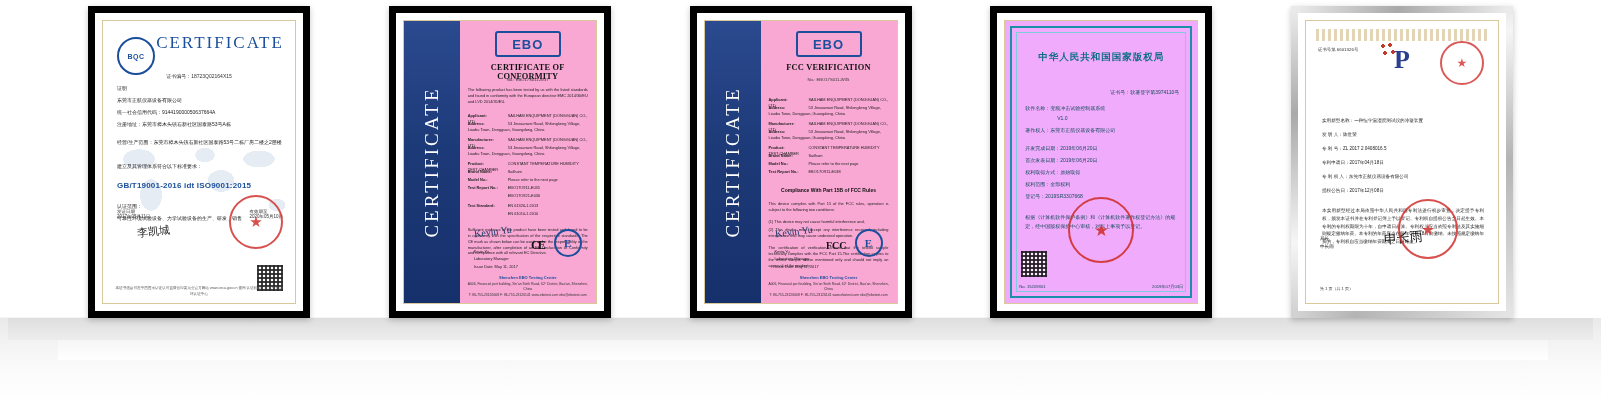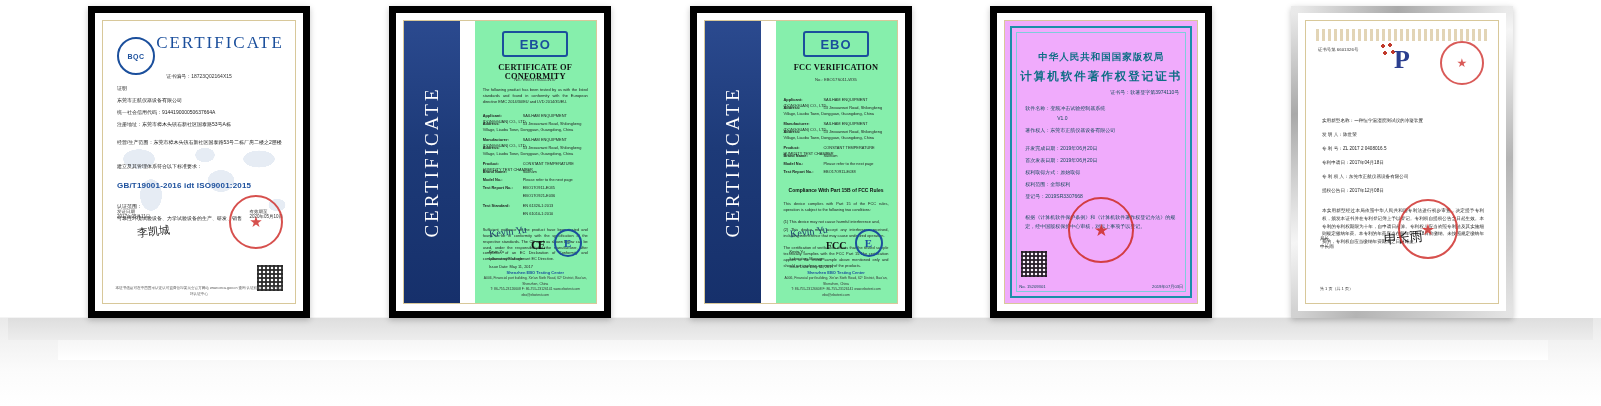--- a/index.html
+++ b/index.html
@@ -111,21 +111,21 @@
   
   .cside{position:absolute;left:0;top:0;bottom:0;width:56px;
     background:linear-gradient(180deg,#2b4a8f 0%,#1d3a78 45%,#16306b 100%);}
   .cside span{
     position:absolute;left:50%;top:50%;
     transform:translate(-50%,-50%) rotate(-90deg);
     transform-origin:center;
     white-space:nowrap;color:#fff;font-family:"Liberation Serif",serif;
     font-size:19px;letter-spacing:3px;
   }
-  .cbody{position:absolute;left:56px;right:0;top:0;bottom:0;background:#86efac;margin-left:15px;}
+  .cbody{position:absolute;left:56px;right:0;top:0;bottom:0;background:#f9a8d4;}
   .ebo-badge{
     position:absolute;left:50%;top:10px;transform:translateX(-50%);
     width:62px;height:22px;border:2px solid #1b4f9c;border-radius:3px;
     color:#1b4f9c;font-weight:bold;font-size:13px;display:flex;align-items:center;justify-content:center;
     letter-spacing:1px;
   }
   .ebo-title{
     position:absolute;left:6px;right:6px;top:42px;text-align:center;
     font-family:"Liberation Serif",serif;font-size:8.4px;font-weight:bold;color:#111;letter-spacing:.2px;
   }
@@ -362,21 +362,20 @@
           </div>
         </div>
       </div>
     </div>
 
     <div class="cert frame-gold c4">
       <div class="frame-inner">
         <div class="page">
           <div class="orn"></div>
           <div class="t1">中华人民共和国国家版权局</div>
-          <div class="t2">计算机软件著作权登记证书</div>
           <div class="line" style="top:68px;text-align:right;right:18px;">
             <span>证书号：</span><span>软著登字第3974110号</span>
           </div>
 
           <div class="line" style="top:84px;"><span>软件名称：</span><span>变频冲击试验控制器系统</span></div>
           <div class="line" style="top:94px;left:52px;"><span>V1.0</span></div>
           <div class="line" style="top:106px;"><span>著作权人：</span><span>东莞市正航仪器设备有限公司</span></div>
           <div class="line" style="top:124px;"><span>开发完成日期：</span><span>2019年06月20日</span></div>
           <div class="line" style="top:136px;"><span>首次发表日期：</span><span>2019年06月20日</span></div>
           <div class="line" style="top:148px;"><span>权利取得方式：</span><span>原始取得</span></div>

